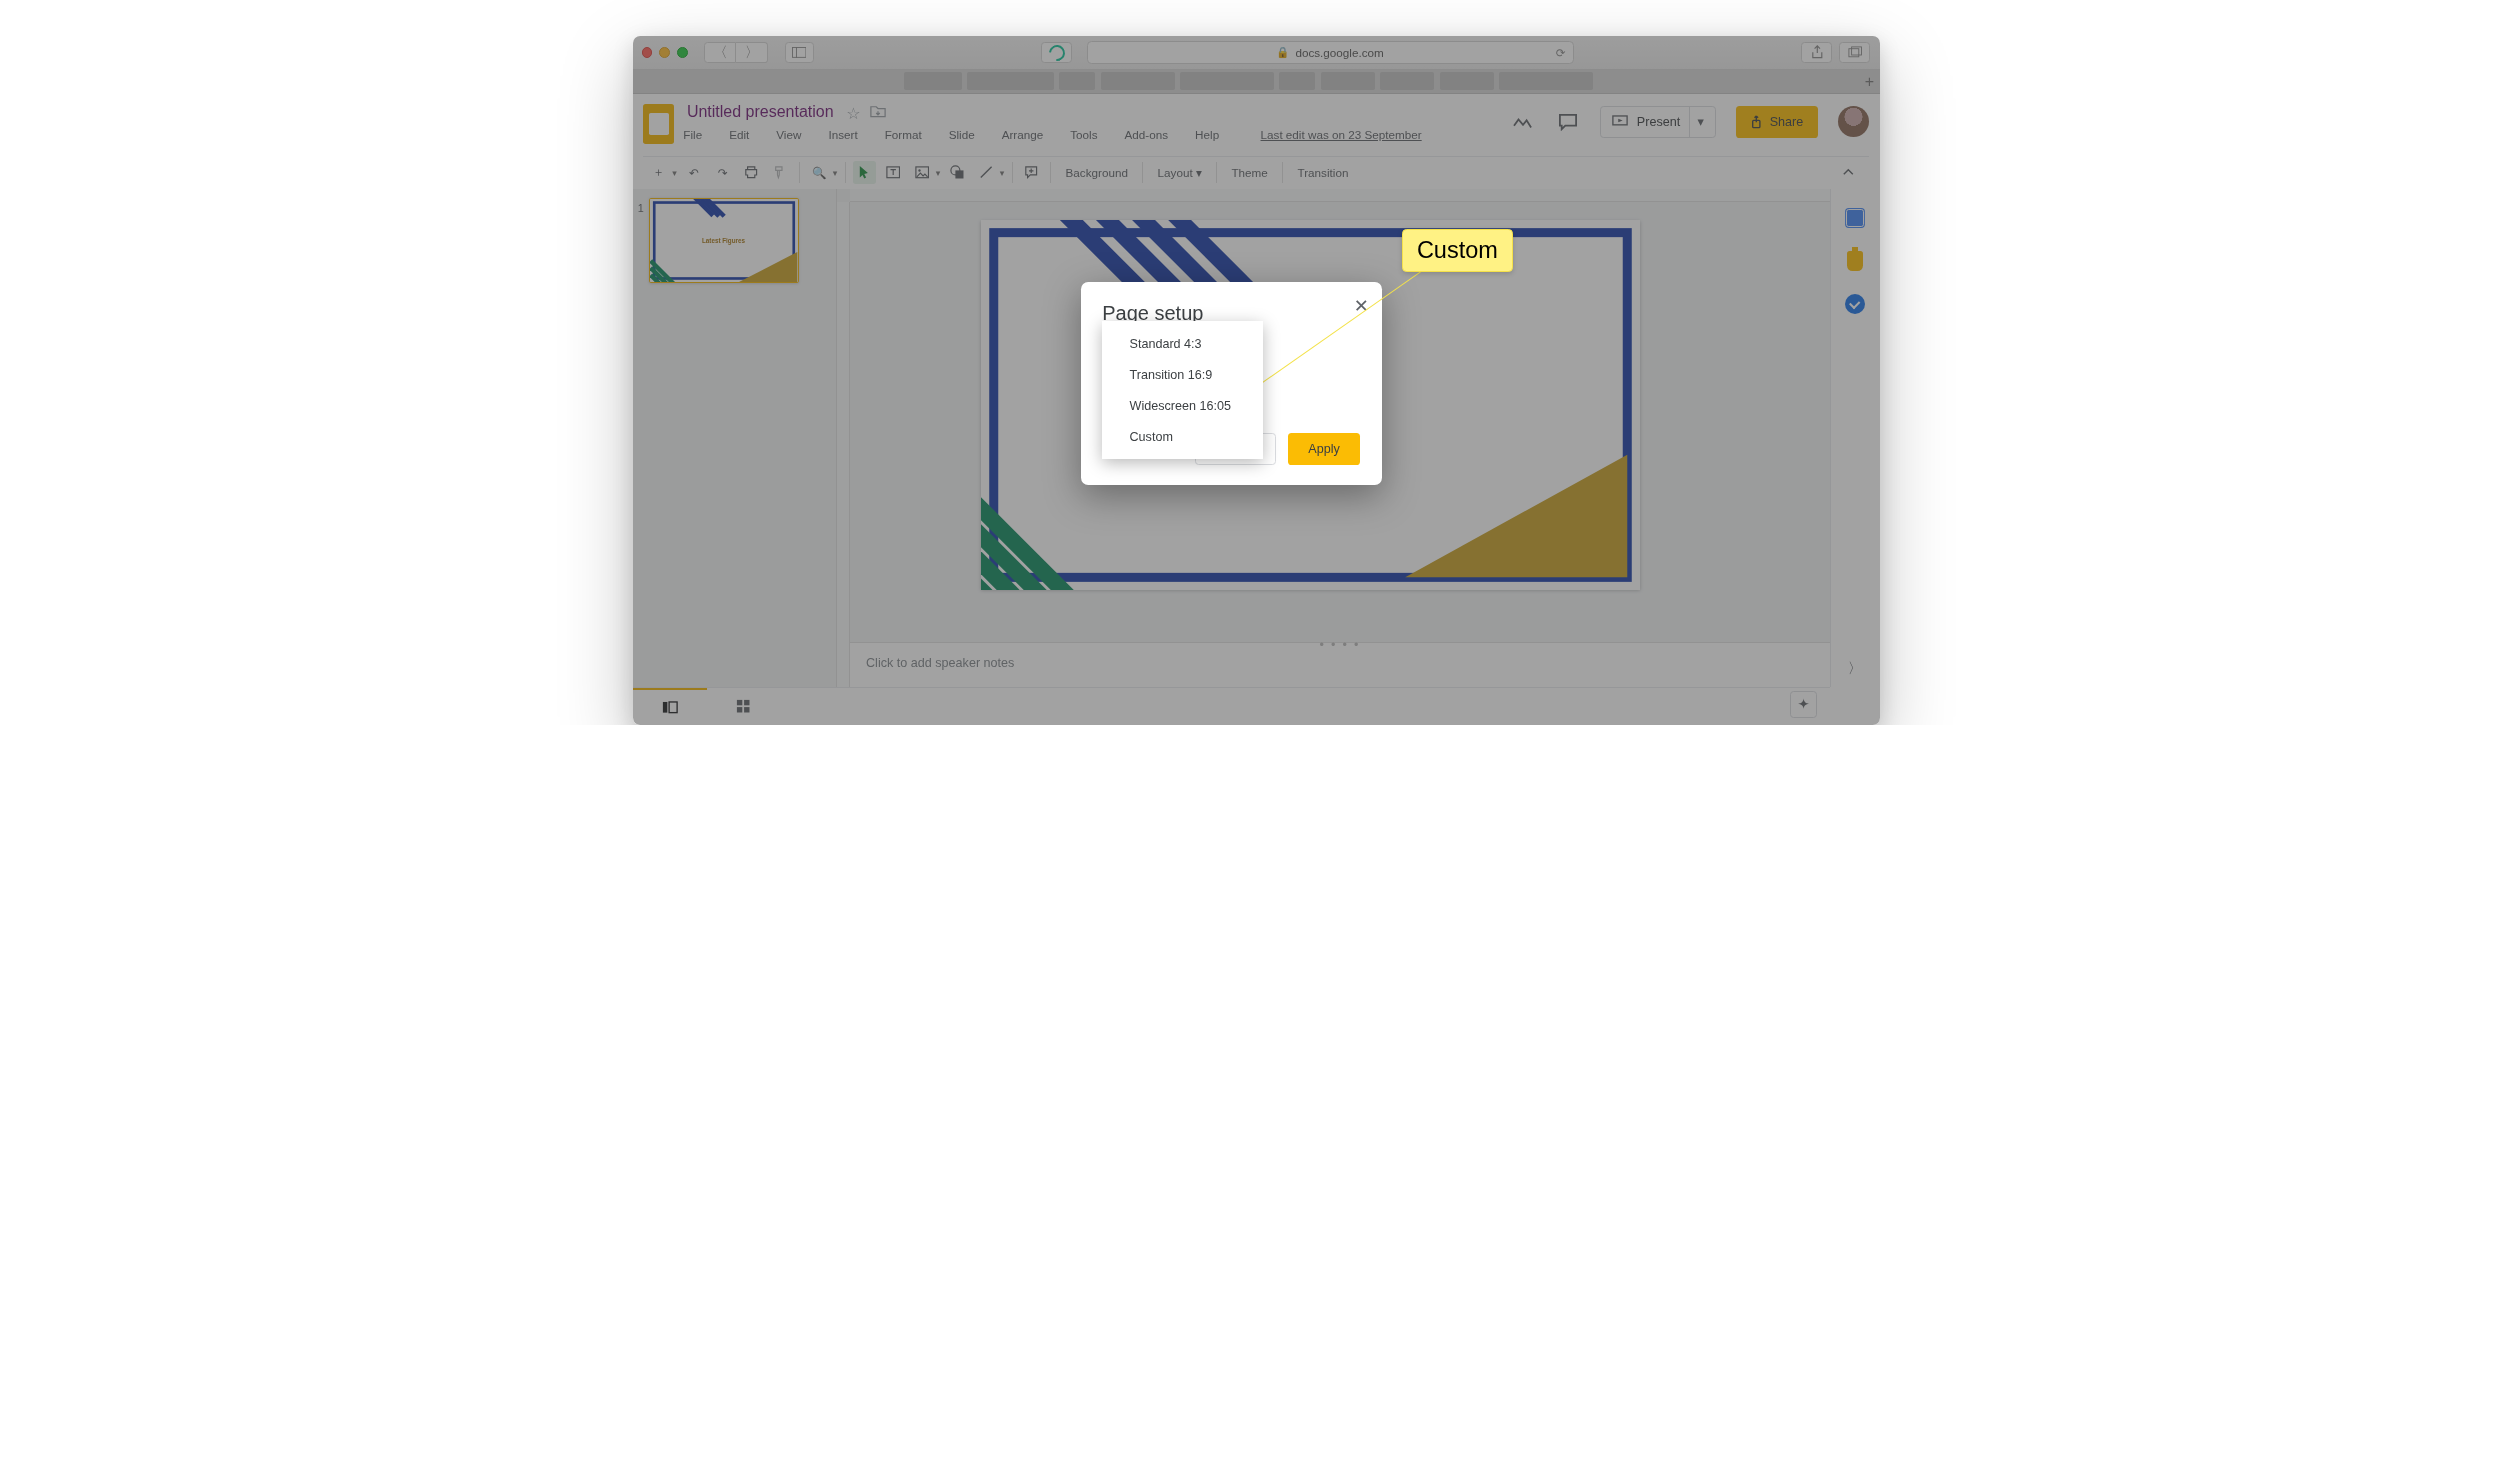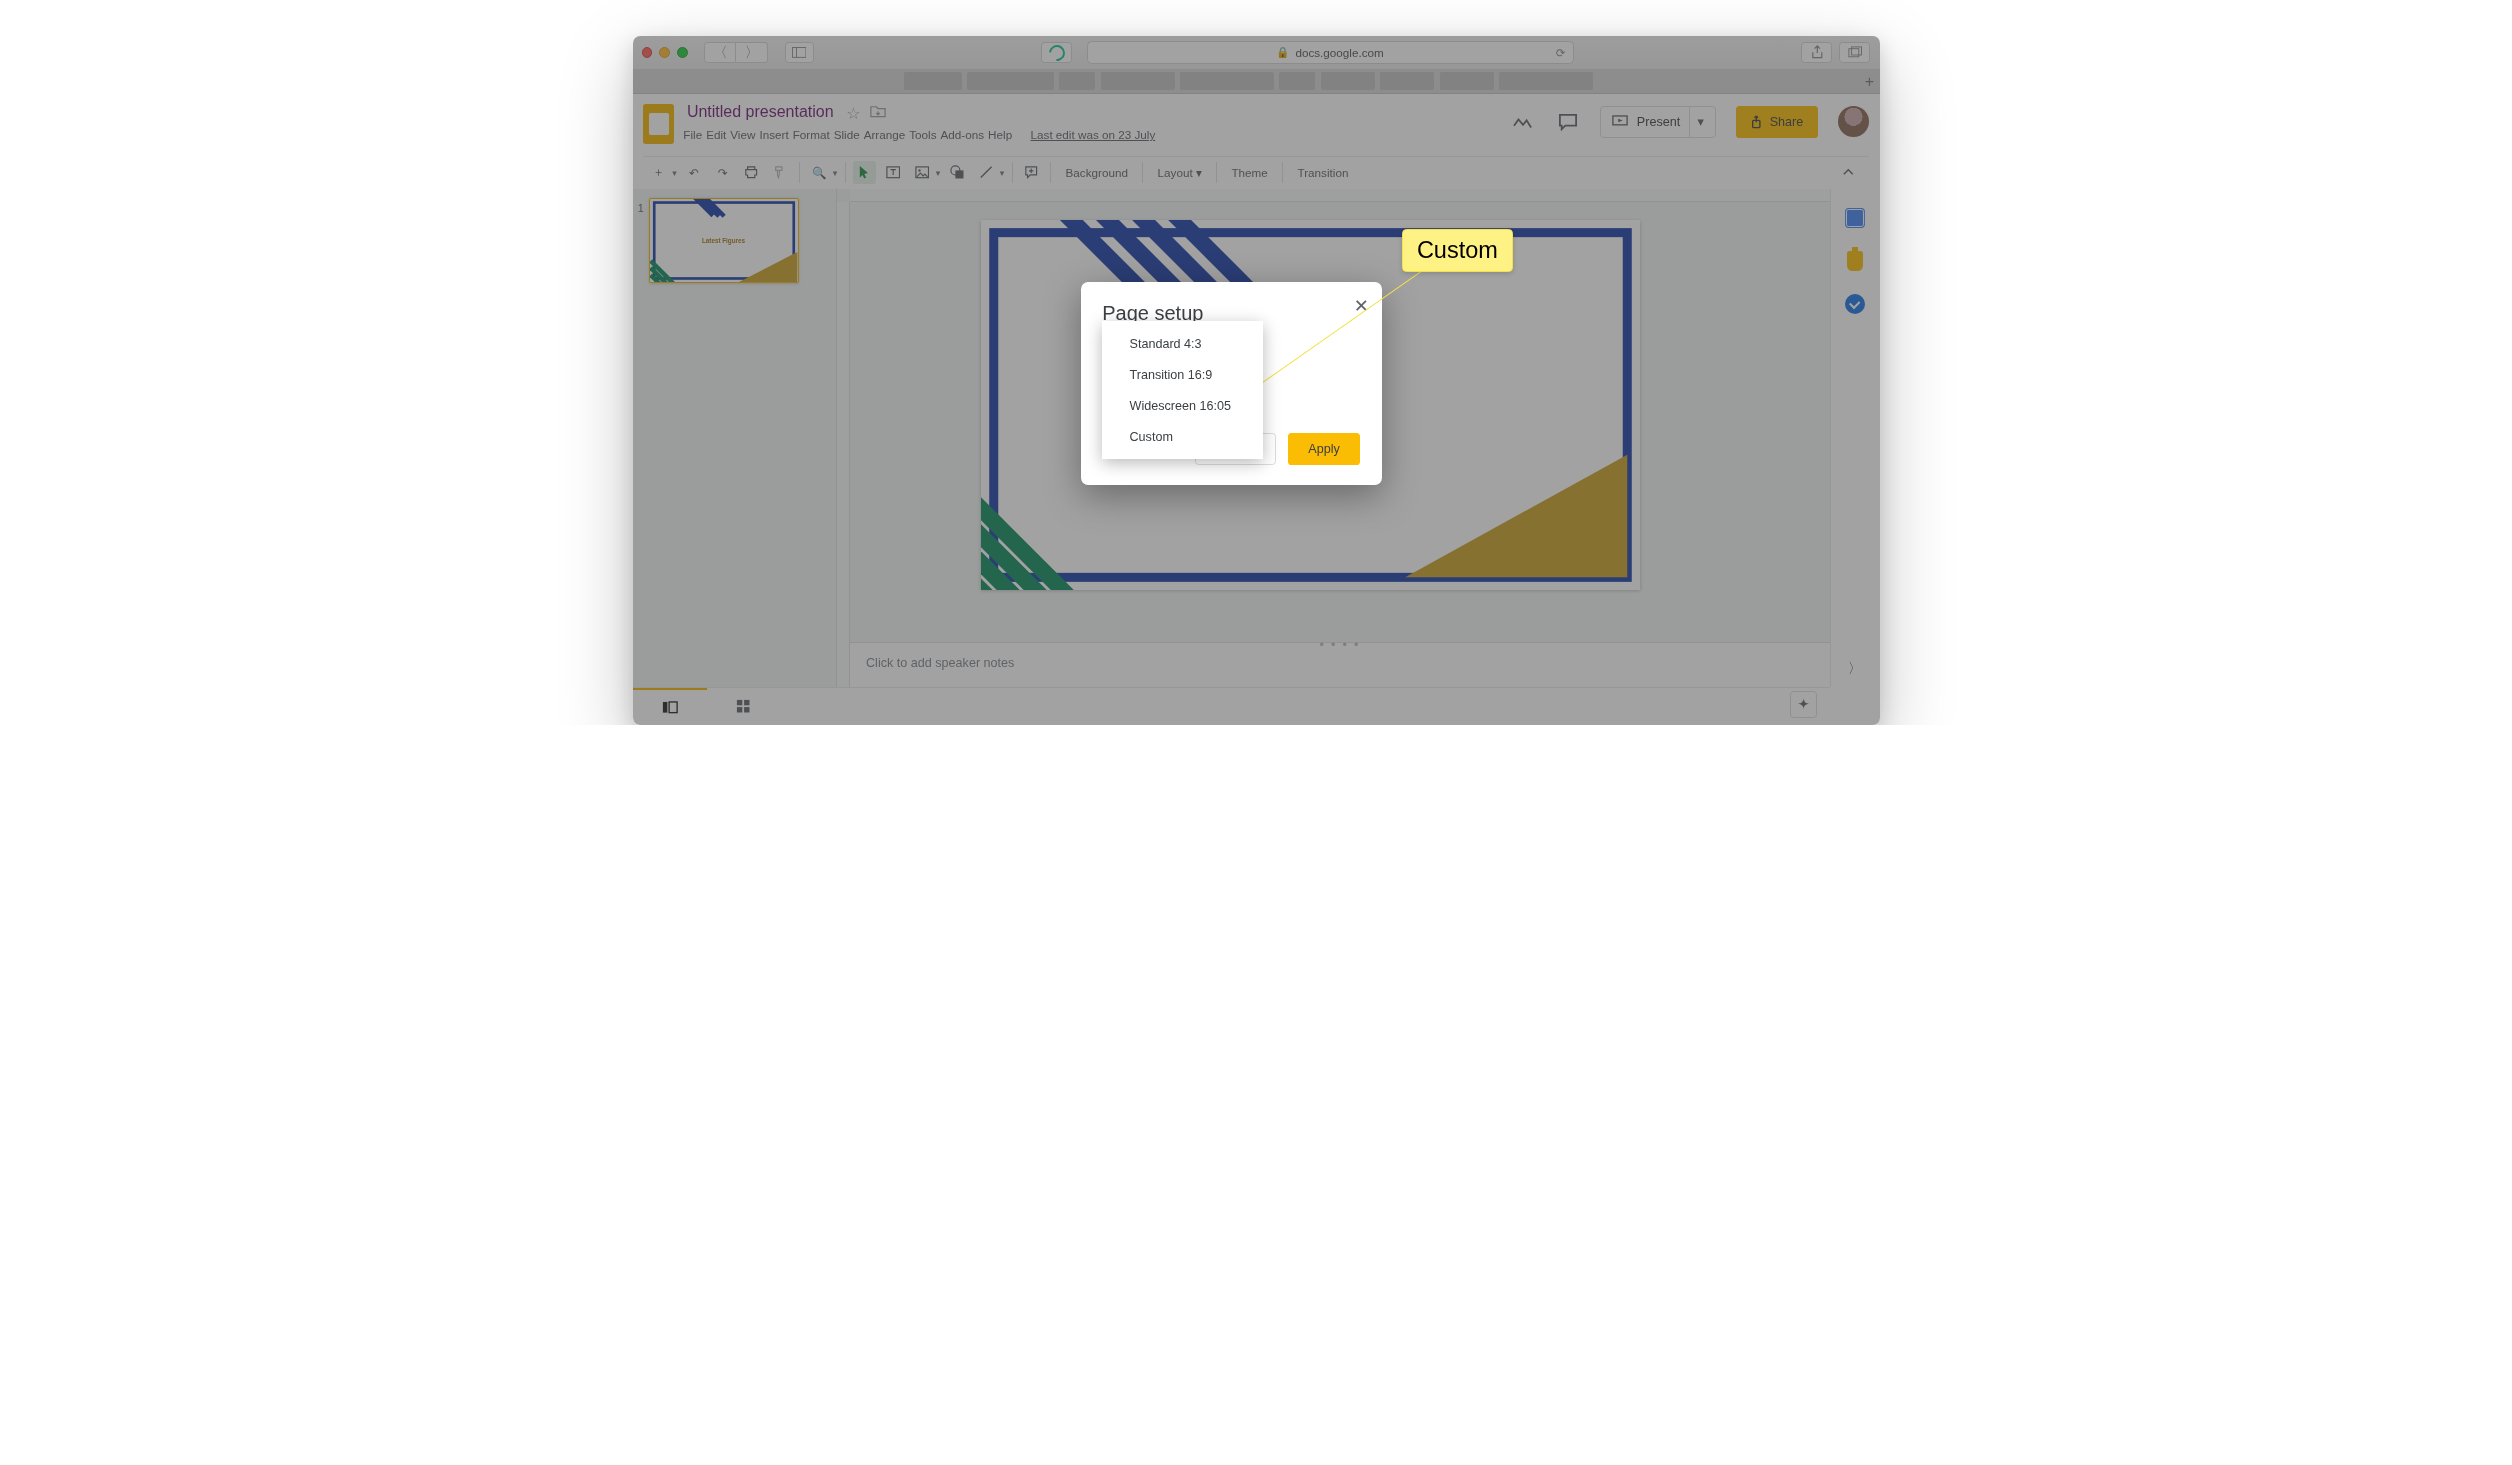--- a/index.html
+++ b/index.html
@@ -31,21 +31,21 @@
   .blurs{position:absolute;left:271px;top:1.8px;display:flex;gap:5.4px;}
   .blurs span{display:block;height:18px;background:rgba(180,180,180,.6);border-radius:1.8px;filter:blur(0.4px);}
 
   
   .app { position:absolute; left:0;right:0;top:59px;bottom:0; background:#fff; }
   .hdr{height:61px;padding:5.4px 10.8px 0 10.8px;display:flex;align-items:flex-start;gap:9px;}
   .logo{width:31px;height:40px;margin-top:3.6px;background:#f4b400;border-radius:2.7px;position:relative;}
   .logo::after{content:'';position:absolute;left:5.4px;right:5.4px;top:9px;bottom:9px;background:#fff;border-radius:1.8px;}
   .titleblock{flex:0 0 auto;}
   .doctitle{font-size:16px;color:#701a75;padding:1.8px 3.6px;}
-  .menus{display:flex;gap:4px;font-size:11.7px;color:#5f6368;margin-top:5.4px;align-items:center;}
+  .menus{display:flex;gap:27px;font-size:11.7px;color:#5f6368;margin-top:5.4px;align-items:center;}
   .menus .mi{cursor:default;}
   .last-edit{text-decoration:underline;color:#5f6368;margin-left:14.4px;}
   .star,.move{color:#9aa0a6;font-size:16px;margin-top:3.6px;}
   .hdr-right{margin-left:auto;display:flex;align-items:center;gap:20px;margin-top:5.4px;}
   .icon-btn{width:25px;height:25px;display:flex;align-items:center;justify-content:center;color:#5f6368;font-size:16px;}
   .present{border:0.9px solid #dadce0;border-radius:3.6px;height:32px;display:flex;align-items:center;padding:0 3.6px 0 10.8px;gap:9px;color:#3c4043;font-size:12.6px;}
   .present .drop{border-left:0.9px solid #dadce0;height:100%;display:flex;align-items:center;padding:0 7.2px;color:#5f6368;}
   .share{background:#fbbc04;border-radius:3.6px;height:32px;display:flex;align-items:center;gap:7.2px;padding:0 14.4px;color:#3c4043;font-weight:500;font-size:12.6px;}
   .avatar{width:31px;height:31px;border-radius:50%;background:#b07d60;background:radial-gradient(circle at 50% 35%, #caa 0 35%, #865 36% 100%);}
 
@@ -191,21 +191,21 @@
           <span class="mi">File</span>
           <span class="mi">Edit</span>
           <span class="mi">View</span>
           <span class="mi">Insert</span>
           <span class="mi">Format</span>
           <span class="mi">Slide</span>
           <span class="mi">Arrange</span>
           <span class="mi">Tools</span>
           <span class="mi">Add-ons</span>
           <span class="mi">Help</span>
-          <span class="last-edit">Last edit was on 23 July</span>
+          <span class="last-edit">Last edit was on 23 September</span>
         </div>
       </div>
       <div class="hdr-right">
         <div class="icon-btn">
           <svg width="20" height="14.4" viewBox="0 0 22 16">
               <path d="M1 12l5-7 5 6 4-5 5 8" fill="none" stroke="#5f6368" stroke-width="2"></path>
             </svg>
         </div>
         <div class="icon-btn">
           <svg width="20" height="18" viewBox="0 0 22 20">

